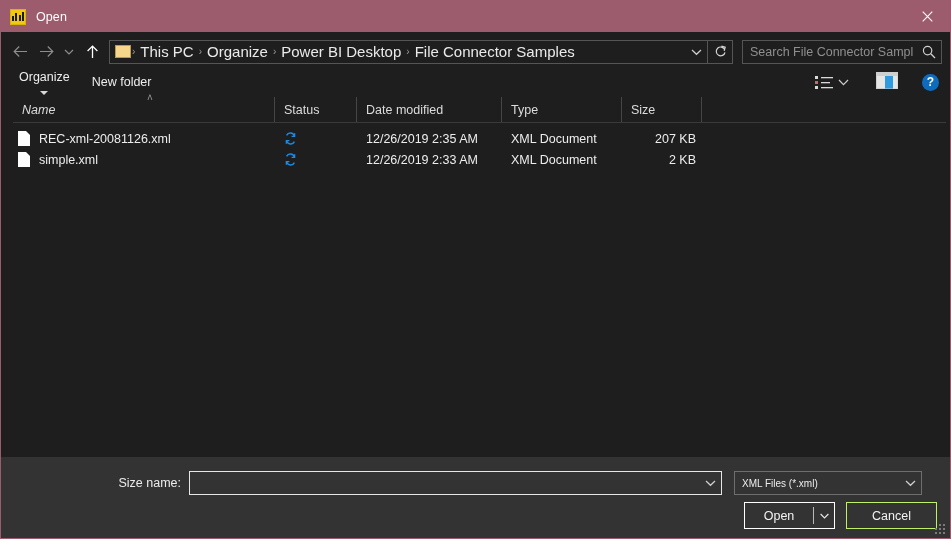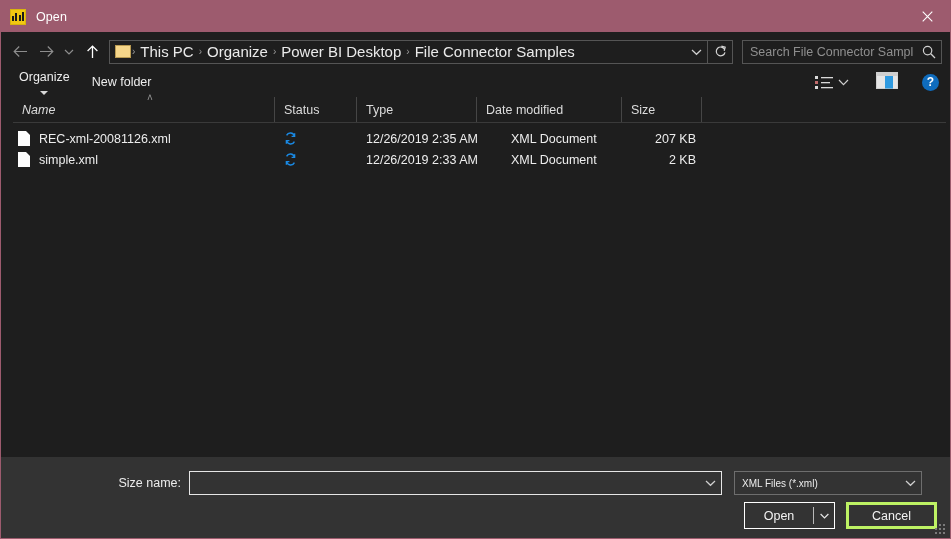--- a/index.html
+++ b/index.html
@@ -366,21 +366,21 @@
   .split-btn .div {
     width: 1px; height: 17px; background: #b9b9b9;
   }
   .split-btn .arr {
     width: 20px;
     display: flex; align-items: center; justify-content: center;
     color: #e6e6e6;
   }
   .plain-btn {
     width: 91px; height: 27px;
-    border: 3px solid #bef264;
+    border: 1px solid #bef264;
     background: #333333;
     box-sizing: border-box;
     display: flex; align-items: center; justify-content: center;
     font-size: 12.5px;
     color: #f2f2f2;
   }
   .grip {
     position: absolute;
     right: 4px; bottom: 3px;
     width: 11px; height: 11px;
@@ -505,22 +505,22 @@
       <div class="help-icon">
         <span>?</span>
       </div>
     </div>
   </div>
 
   <div class="colhead">
     <div class="sortmark">˄</div>
     <div class="col name">Name</div>
     <div class="col status">Status</div>
+    <div class="col date">Date modified</div>
     <div class="col type">Type</div>
-    <div class="col date">Date modified</div>
     <div class="col size">Size</div>
     <div class="col pad"></div>
   </div>
 
   <div class="filelist">
 
     <div class="row">
       <div class="cell name">
         <span class="doc-ico"></span>
         <span>REC-xml-20081126.xml</span>

